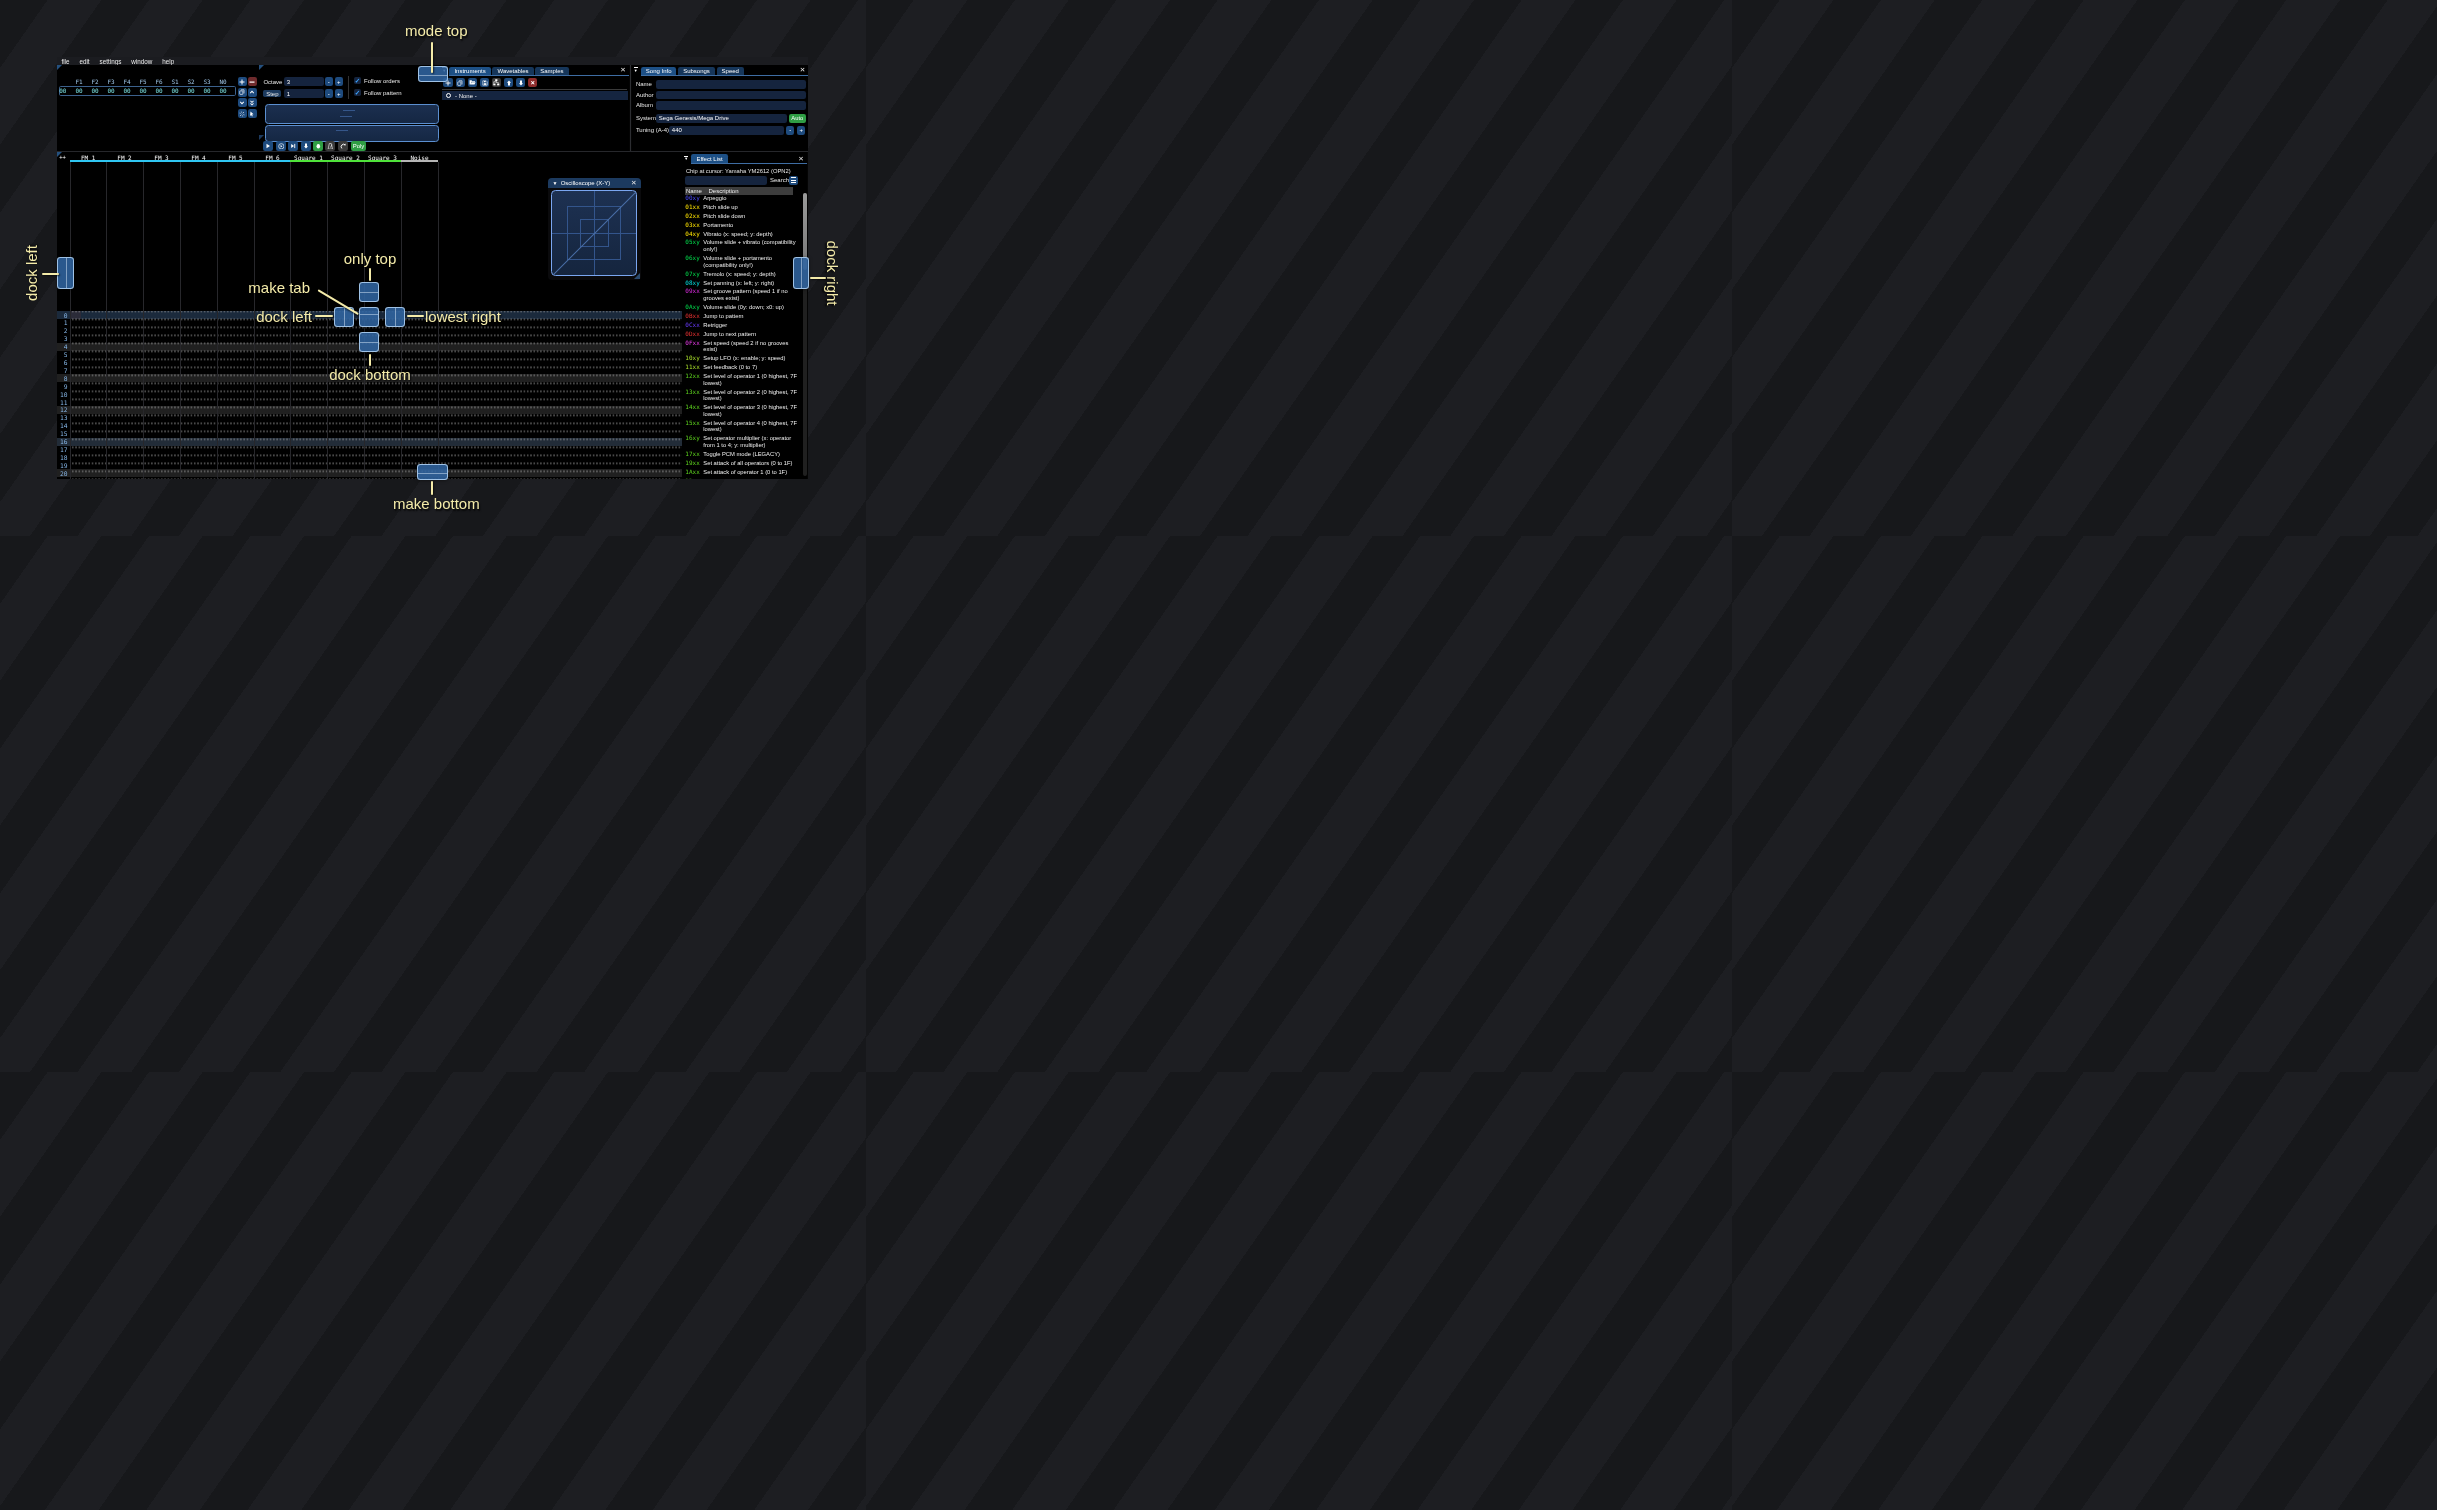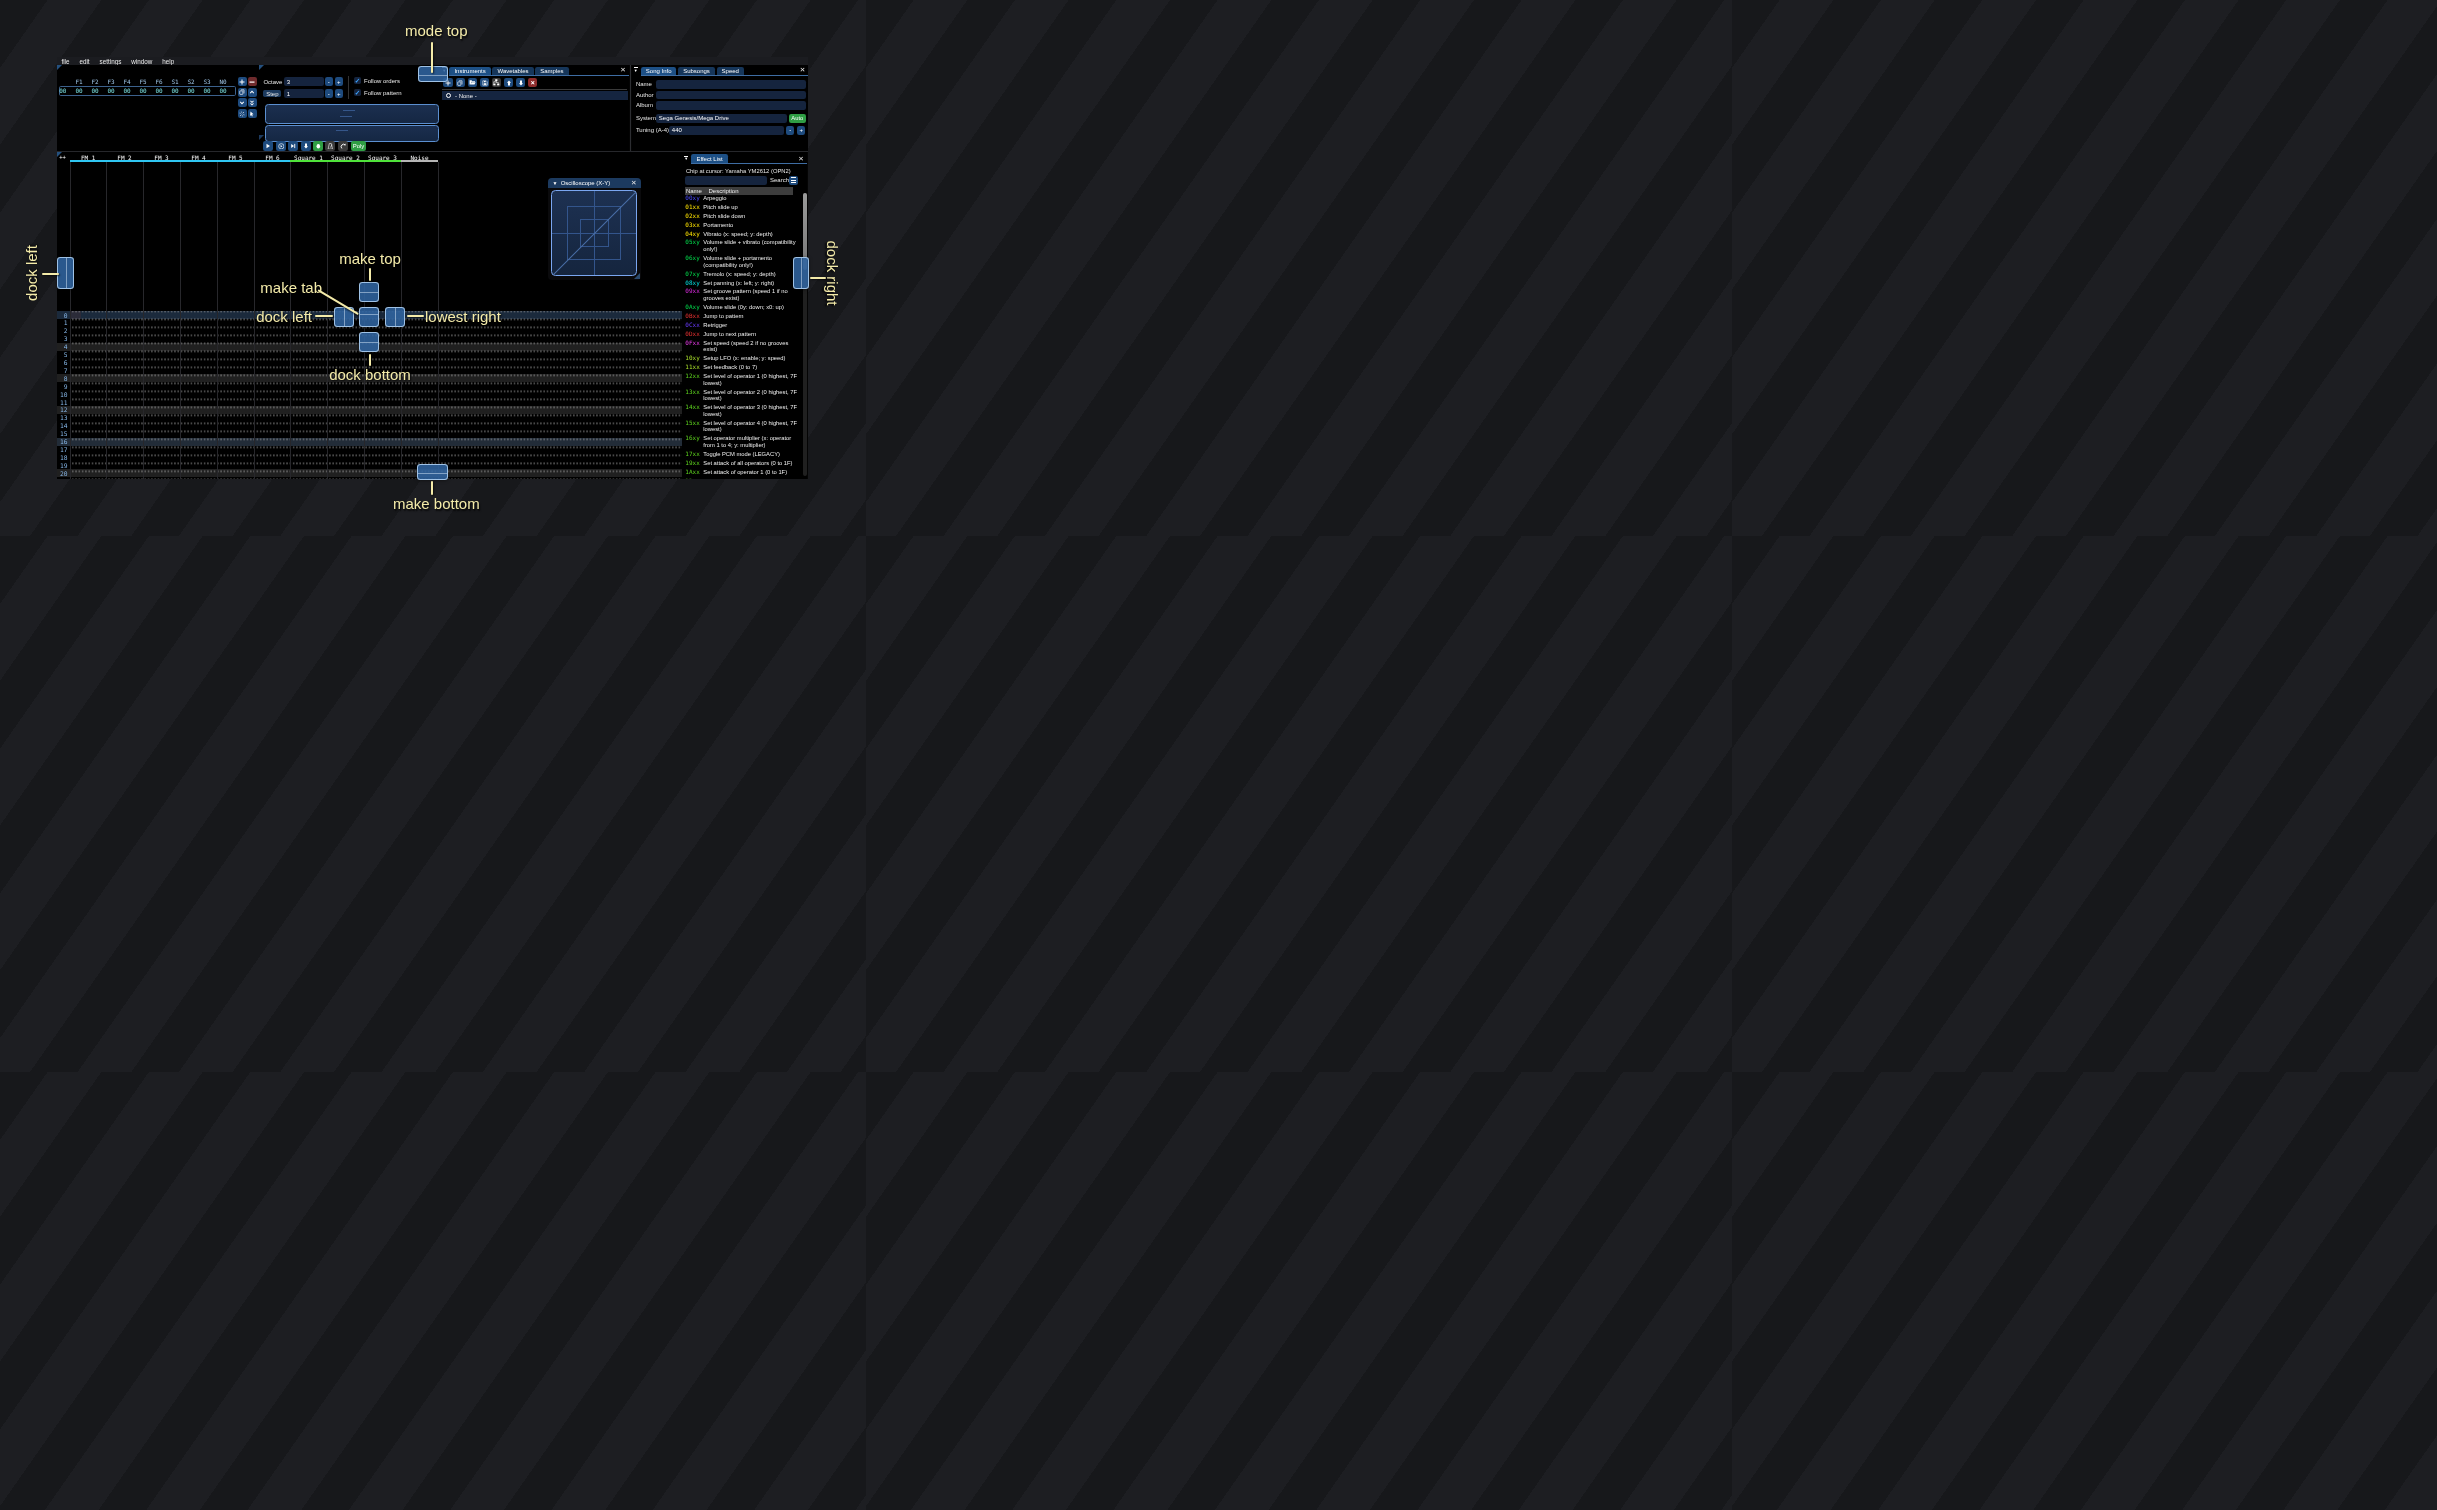--- a/index.html
+++ b/index.html
@@ -602,23 +602,23 @@
   </div>
 
 <div class="olabel" style="left:405px;top:22px">mode top</div>
 <div class="oline" style="left:431px;top:42px;width:2.2px;height:31px"></div>
 <div class="olabel" style="left:393px;top:495px">make bottom</div>
 <div class="oline" style="left:431px;top:481px;width:2.2px;height:14px"></div>
 <div class="olabel" style="left:31px;top:273px;transform:translate(-50%,-50%) rotate(-90deg)">dock left</div>
 <div class="oline" style="left:42px;top:273px;width:17px;height:2.2px"></div>
 <div class="olabel" style="left:832px;top:273px;transform:translate(-50%,-50%) rotate(90deg)">dock right</div>
 <div class="oline" style="left:810px;top:277px;width:15.5px;height:2.2px"></div>
-<div class="olabel" style="left:370px;top:258px;transform:translate(-50%,-50%)">make top</div>
+<div class="olabel" style="left:370px;top:258px;transform:translate(-50%,-50%)">only top</div>
 <div class="oline" style="left:369px;top:268px;width:2.2px;height:12.7px"></div>
-<div class="olabel" style="left:322px;top:287px;transform:translate(-100%,-50%)">make tab</div>
+<div class="olabel" style="left:310px;top:287px;transform:translate(-100%,-50%)">make tab</div>
 <div class="oline" style="left:318px;top:289px;width:47px;height:2.2px;transform:rotate(31deg);transform-origin:left center"></div>
 <div class="olabel" style="left:312px;top:316px;transform:translate(-100%,-50%)">dock left</div>
 <div class="oline" style="left:315px;top:315px;width:17.7px;height:2.2px"></div>
 <div class="olabel" style="left:425px;top:316px;transform:translateY(-50%)">lowest right</div>
 <div class="oline" style="left:407px;top:315px;width:16.6px;height:2.2px"></div>
 <div class="olabel" style="left:370px;top:374px;transform:translate(-50%,-50%)">dock bottom</div>
 <div class="oline" style="left:369px;top:354px;width:2.2px;height:12px"></div>
 
 
 </body></html>

